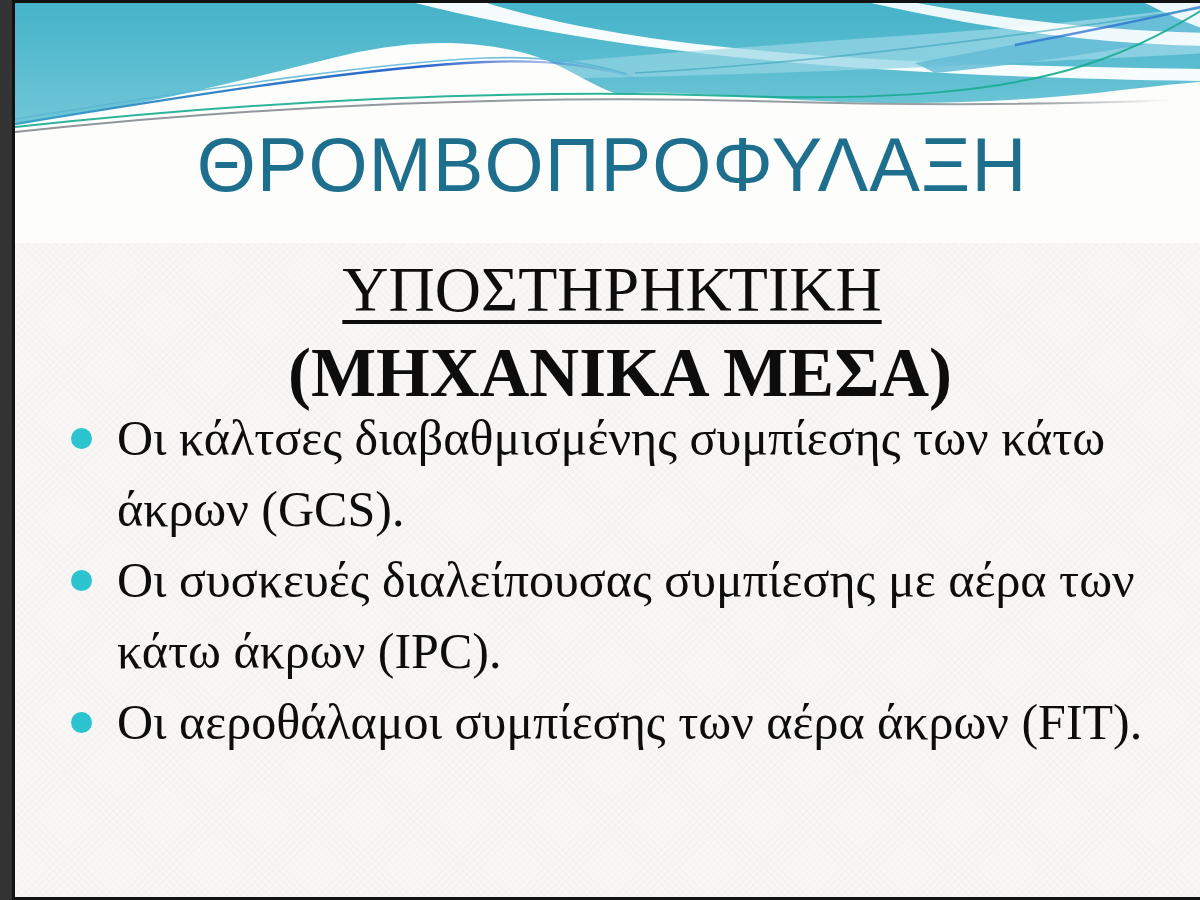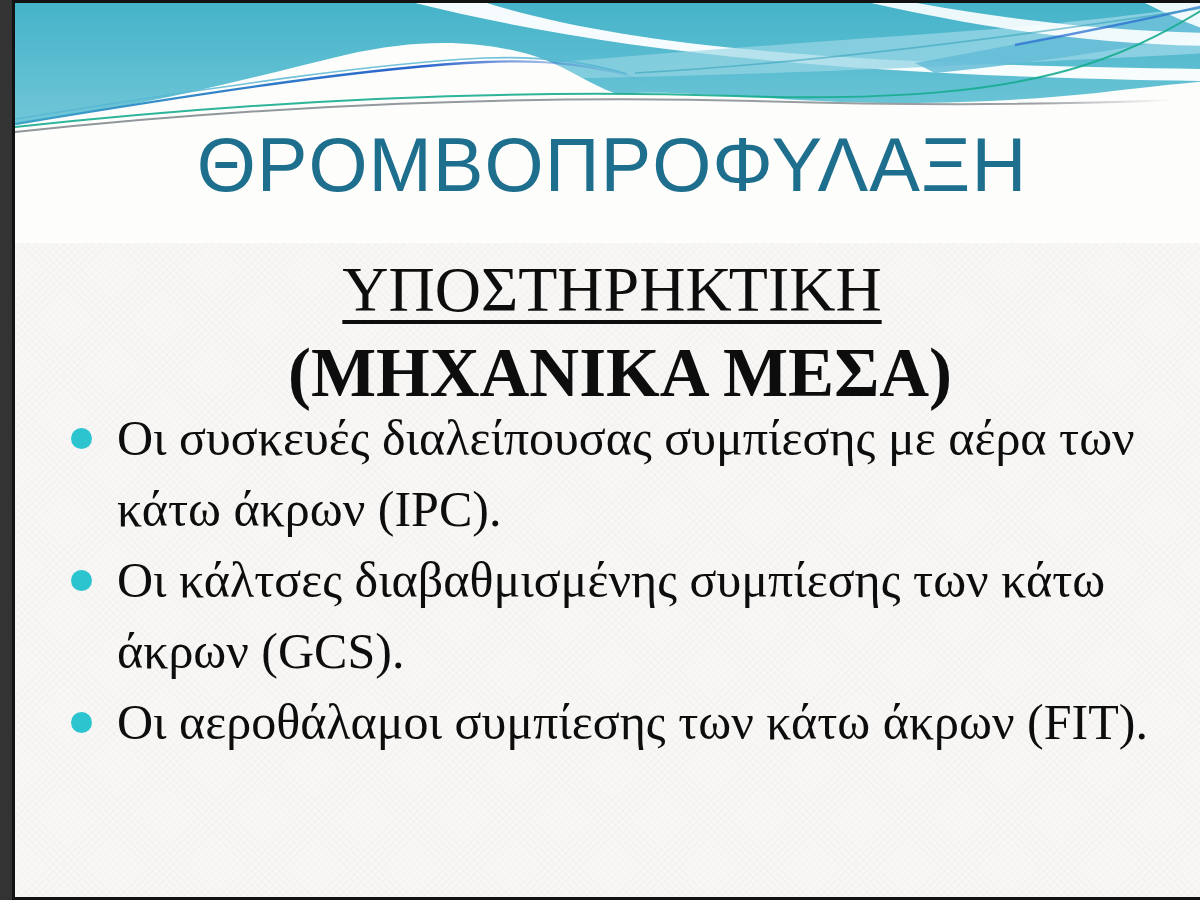--- a/index.html
+++ b/index.html
@@ -122,27 +122,27 @@
 
   <h2 class="slide-subtitle">
     <span>ΥΠΟΣΤΗΡΗΚΤΙΚΗ</span>
   </h2>
 
   <h3 class="slide-subtitle-note">(ΜΗΧΑΝΙΚΑ ΜΕΣΑ)</h3>
 
   <ul class="bullets">
     <li class="bullet">
       <span class="bullet-dot"></span>
+      <span class="bullet-text">Οι κάλτσες διαβαθμισμένης συμπίεσης των κάτω
+άκρων (GCS).</span>
+    </li>
+    <li class="bullet">
+      <span class="bullet-dot"></span>
       <span class="bullet-text">Οι συσκευές διαλείπουσας συμπίεσης με αέρα των
 κάτω άκρων (IPC).</span>
     </li>
     <li class="bullet">
       <span class="bullet-dot"></span>
-      <span class="bullet-text">Οι κάλτσες διαβαθμισμένης συμπίεσης των κάτω
-άκρων (GCS).</span>
-    </li>
-    <li class="bullet">
-      <span class="bullet-dot"></span>
-      <span class="bullet-text">Οι αεροθάλαμοι συμπίεσης των κάτω άκρων (FIT).</span>
+      <span class="bullet-text">Οι αεροθάλαμοι συμπίεσης των αέρα άκρων (FIT).</span>
     </li>
   </ul>
 
 </div>
 
 </body></html>

